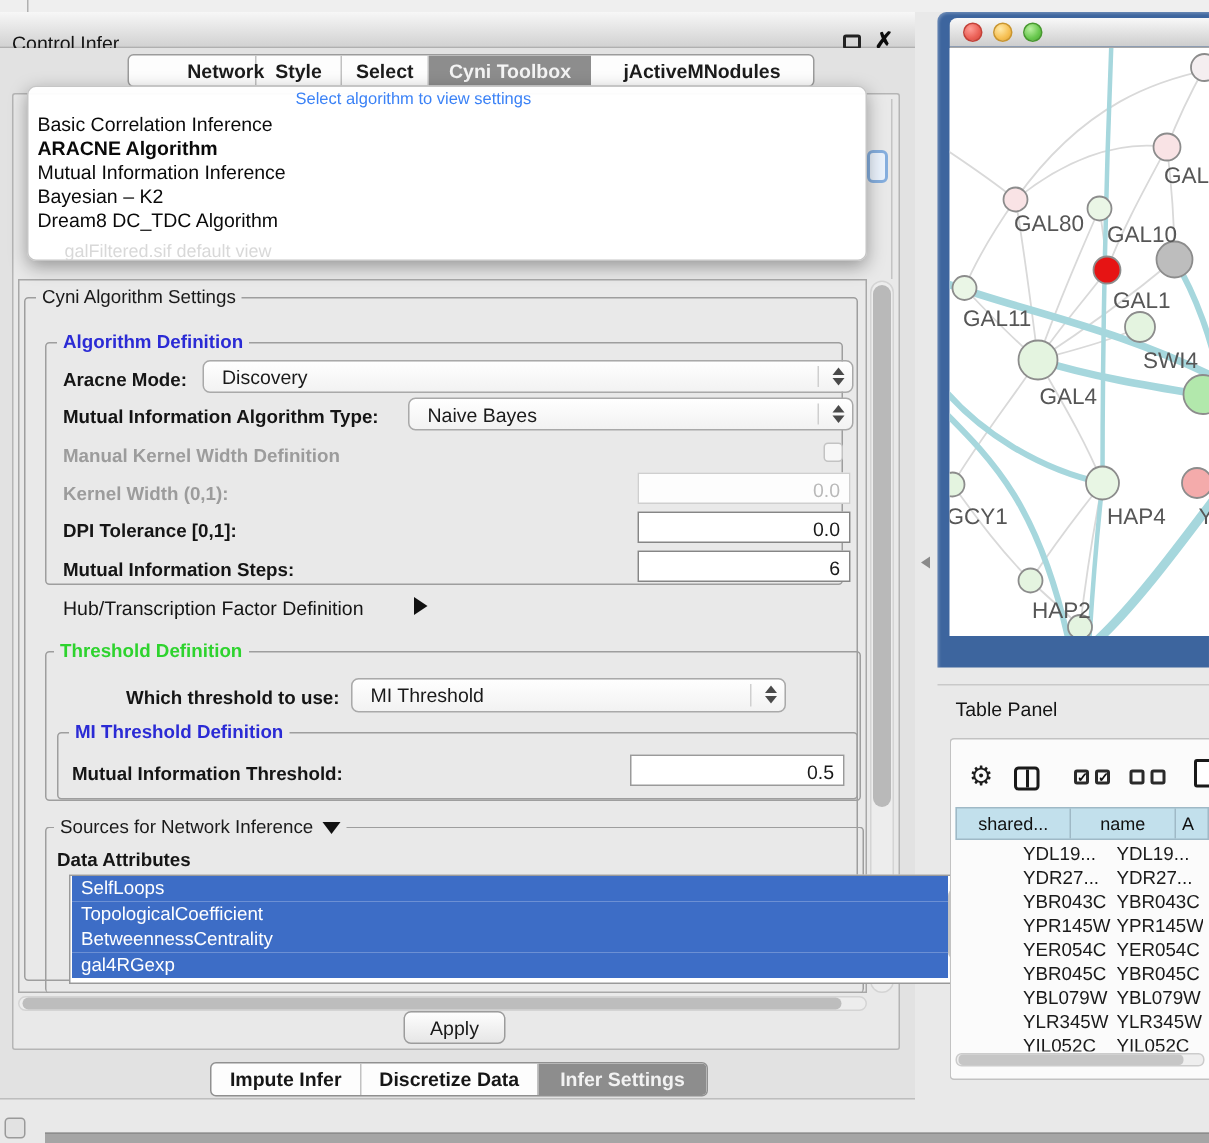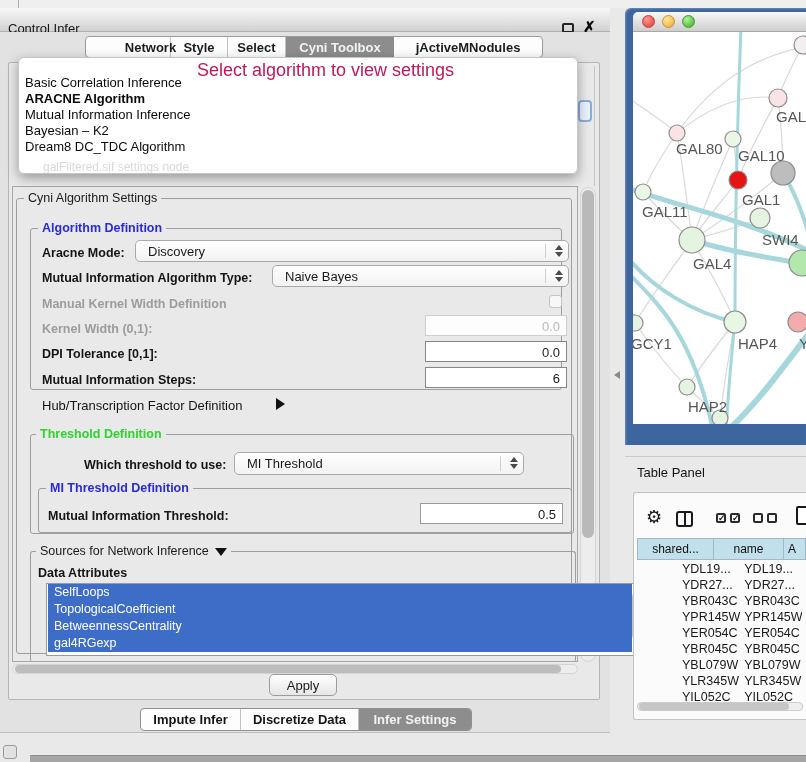--- a/index.html
+++ b/index.html
@@ -26,21 +26,21 @@
   .w-network{width:85px}.w-style{width:57px}.w-select{width:58px}.w-cyni{width:108px}.w-jactive{width:148px}
   .tab svg{margin-right:4px;}
 
   
   #content-panel{left:8px;top:62px;width:592px;height:638px;background:#e9e9e9;border:1px solid #b5b5b5;border-radius:2px;}
   #ghost-vline{left:594px;top:66px;width:1px;height:120px;background:#c4c4c4;}
   #ghost-stepper{left:578px;top:100px;width:14px;height:22px;border:2px solid #85aede;border-radius:4px;background:#eaf2fc;}
 
   
   #popup{left:18px;top:57px;width:560px;height:117px;background:rgba(255,255,255,0.96);border:1px solid #c6c6c6;border-radius:6px;box-shadow:0 4px 12px rgba(0,0,0,0.35);z-index:50;overflow:hidden;}
-  #popup-placeholder{position:absolute;left:178px;top:2px;font-size:18px;color:#be185d;white-space:nowrap;}
+  #popup-placeholder{position:absolute;left:178px;top:2px;font-size:11px;color:#3b82f6;white-space:nowrap;}
   #popup-ghost{position:absolute;left:24px;top:102px;font-size:12px;color:#b9b9b9;opacity:0.55;white-space:nowrap;}
   #algo-items{position:absolute;left:4px;top:17px;right:4px;}
   .algo-item{height:16px;line-height:16px;font-size:13px;padding-left:2px;color:#0a0a0a;white-space:nowrap;}
   .algo-item.bold{font-weight:bold;}
 
   
   #viewport{left:12px;top:186px;width:566px;height:476px;border:1px solid #a8a8a8;background:#e9e9e9;}
   #vsb{left:580px;top:187px;width:16px;height:475px;background:#ededed;border:1px solid #d4d4d4;border-radius:8px;}
   #vsb-thumb{left:582px;top:190px;width:12px;height:348px;background:#b9b9b9;border-radius:6px;}
   #hsb{left:12px;top:664px;width:566px;height:10px;background:#ededed;border:1px solid #d4d4d4;border-radius:5px;}
@@ -264,21 +264,21 @@
     </div>
   <div class="btab w-discretize">
       <span>Discretize Data</span>
     </div>
   <div class="btab w-infer selected">
       <span>Infer Settings</span>
     </div>
 </div>
 
 <div class="abs" id="popup">
-  <div id="popup-ghost">galFiltered.sif settings node</div>
+  <div id="popup-ghost">galFiltered.sif default view</div>
   <div id="popup-placeholder">Select algorithm to view settings</div>
   <div id="algo-items">
       <div class="algo-item">Basic Correlation Inference</div>
       <div class="algo-item bold">ARACNE Algorithm</div>
       <div class="algo-item">Mutual Information Inference</div>
       <div class="algo-item">Bayesian – K2</div>
       <div class="algo-item">Dream8 DC_TDC Algorithm</div>
     </div>
 </div>
 

